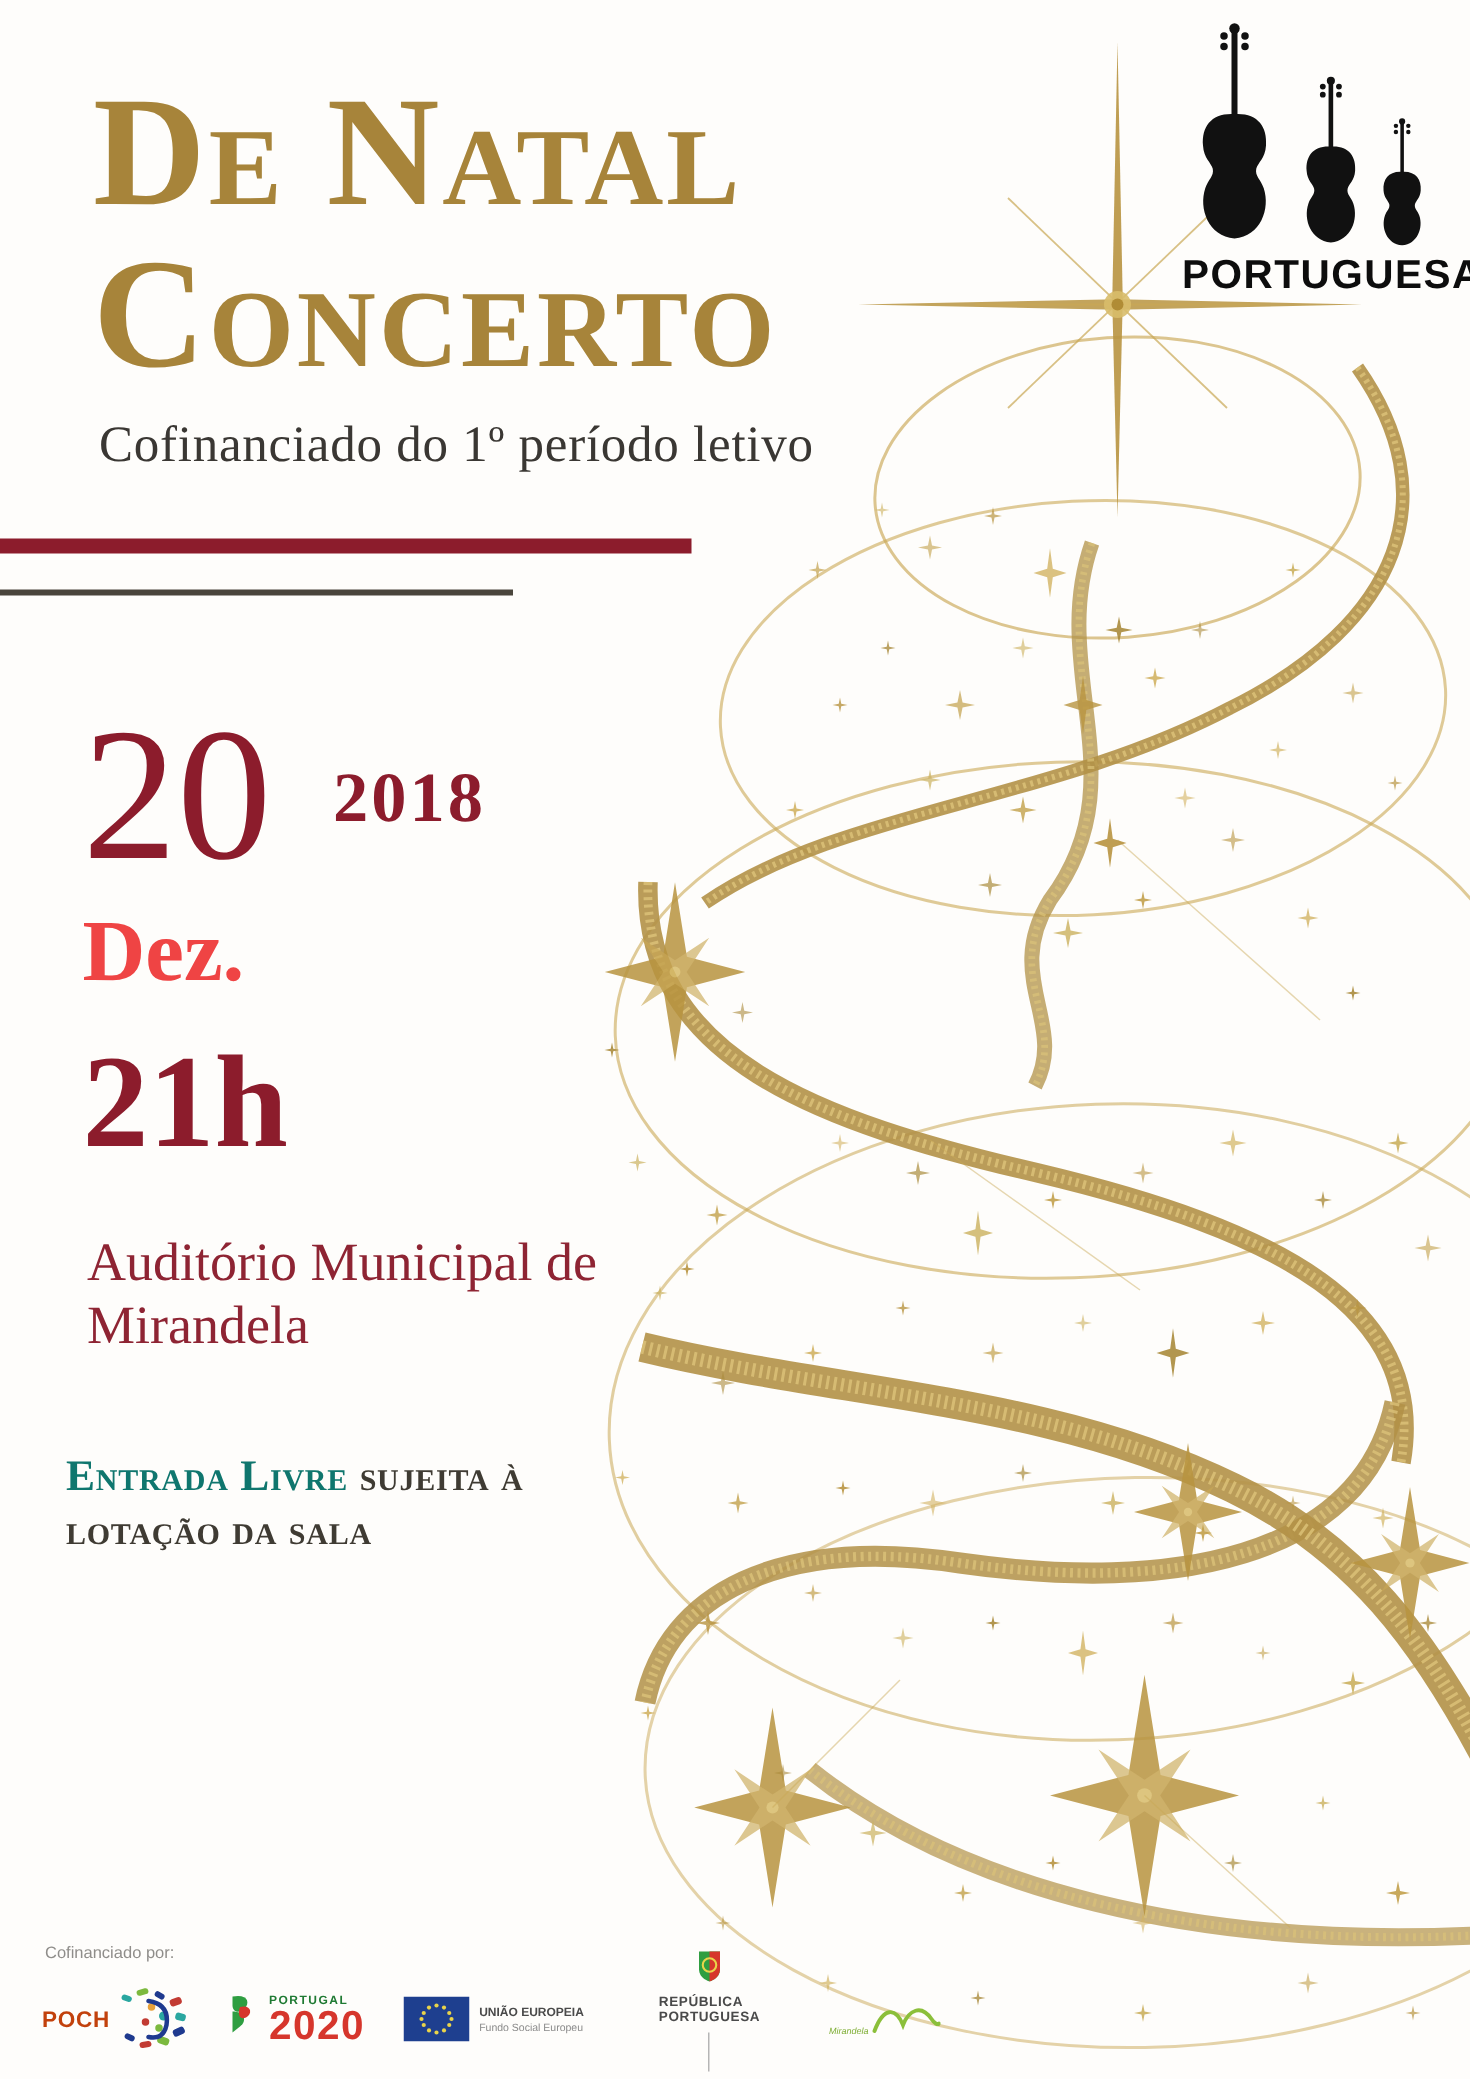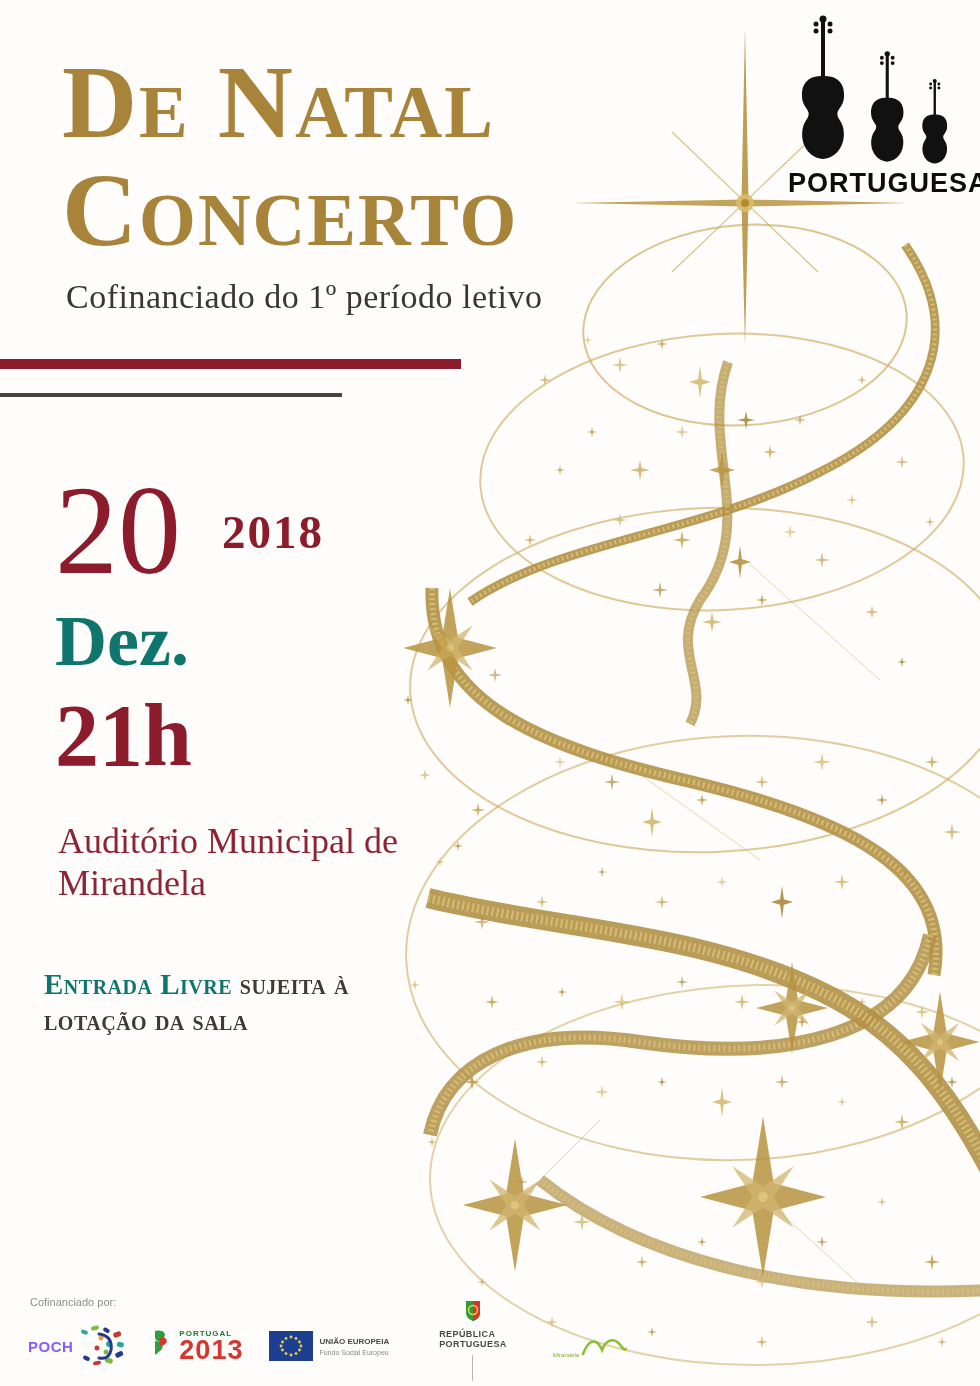--- a/index.html
+++ b/index.html
@@ -27,21 +27,21 @@
   .day{
     position:absolute;left:55px;top:468px;
     font-size:126px;font-weight:normal;color:#8c1c2c;line-height:1;
   }
   .year{
     position:absolute;left:222px;top:505px;
     font-size:47px;font-weight:bold;color:#8c1c2c;letter-spacing:2px;
   }
   .month{
     position:absolute;left:55px;top:605px;
-    font-size:72px;font-weight:bold;color:#0f766e;line-height:1;
+    font-size:58px;font-weight:bold;color:#ef4444;line-height:1;
   }
   .time{
     position:absolute;left:55px;top:692px;
     font-size:88px;font-weight:bold;color:#8c1c2c;line-height:1;
   }
   .venue{
     position:absolute;left:58px;top:820px;width:400px;
     font-size:36px;color:#8e2433;line-height:1.18;
   }
   .admission{
@@ -69,21 +69,21 @@
   .footer-label{
     position:absolute;left:30px;top:1296px;
     font-family:"Liberation Sans", sans-serif;font-size:11px;color:#8f8d8a;
   }
   .footer-logos{
     position:absolute;left:28px;top:1316px;width:620px;height:60px;
     display:flex;align-items:center;gap:26px;
     font-family:"Liberation Sans", sans-serif;
   }
   .logo-item{display:flex;align-items:center;gap:6px;}
-  .poch-text{font-weight:bold;font-size:15px;color:#8b5cf6;letter-spacing:0.5px;}
+  .poch-text{font-weight:bold;font-size:15px;color:#c2410c;letter-spacing:0.5px;}
   .p2020-text .top{font-weight:bold;font-size:8px;color:#1f7a33;letter-spacing:1px;text-transform:uppercase;}
   .p2020-text .main{font-weight:bold;font-size:27px;color:#d6362c;line-height:0.9;letter-spacing:1px;}
   .eu-text .l1{font-weight:bold;font-size:8px;color:#4a4a4a;}
   .eu-text .l2{font-size:7px;color:#8a8a8a;margin-top:3px;}
   .rp-text{font-weight:bold;font-size:9px;color:#4a4a4a;line-height:1.15;letter-spacing:0.4px;}
   .rp-divider{width:1px;height:26px;background:#b5b5b5;margin:0 7px;}
   .rp-tag{font-size:6px;color:#8a8a8a;letter-spacing:1px;}
   .mira{display:flex;align-items:flex-end;gap:2px;}
   .mira-text{font-size:6px;color:#7fae35;font-style:italic;}
 </style>
@@ -310,21 +310,21 @@
       </div>
 
       <div class="logo-item">
         <svg width="22" height="34" viewBox="0 0 22 34">
           <path d="M4,2 C14,0 16,6 12,10 C8,14 4,12 4,8 Z" fill="#2f9e41"></path>
           <path d="M4,12 C12,12 14,18 9,22 L4,26 Z" fill="#2f9e41"></path>
           <path d="M9,9 C16,7 18,13 13,16 C9,18 7,14 9,9 Z" fill="#d6362c"></path>
         </svg>
         <div class="p2020-text">
           <div class="top">Portugal</div>
-          <div class="main">2013</div>
+          <div class="main">2020</div>
         </div>
       </div>
 
       <div class="logo-item">
         <svg width="44" height="30" viewBox="0 0 44 30">
           <rect x="0" y="0" width="44" height="30" fill="#1e3f8f"></rect>
           <g fill="#e9d44a">
             <circle cx="22" cy="6" r="1.4"></circle>
               <circle cx="27" cy="7.4" r="1.4"></circle>
             <circle cx="30.5" cy="11" r="1.4"></circle>

